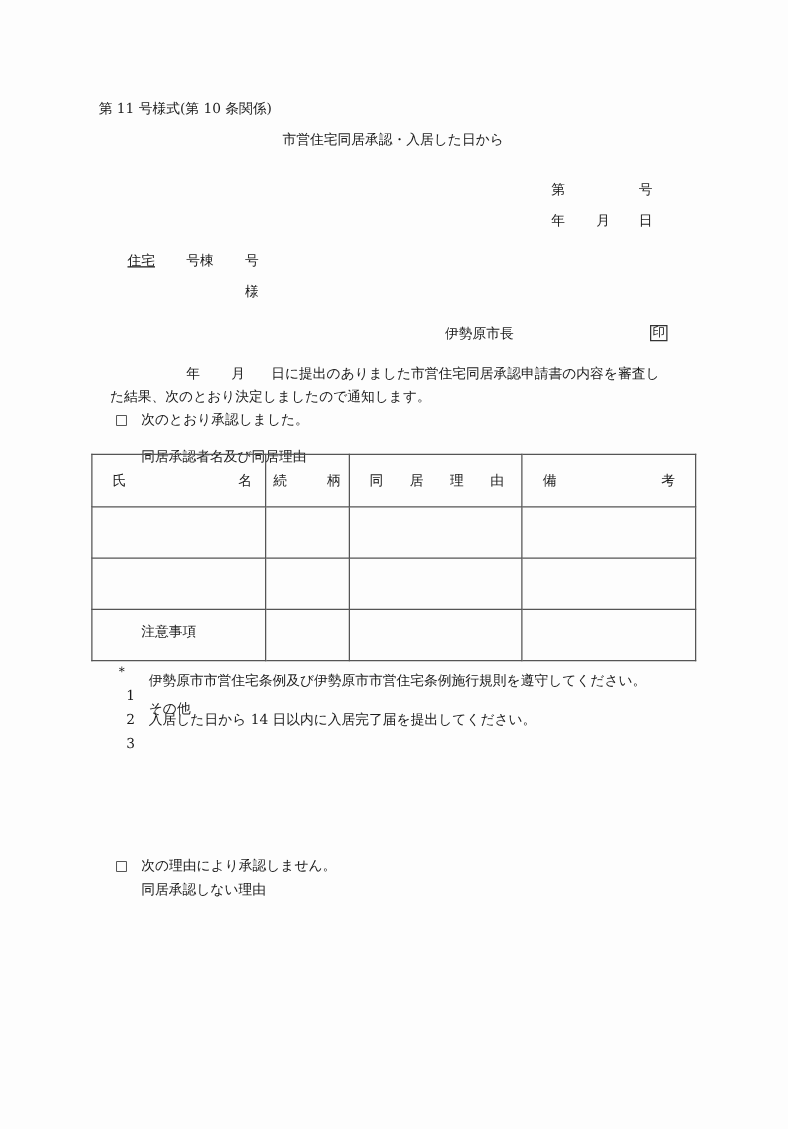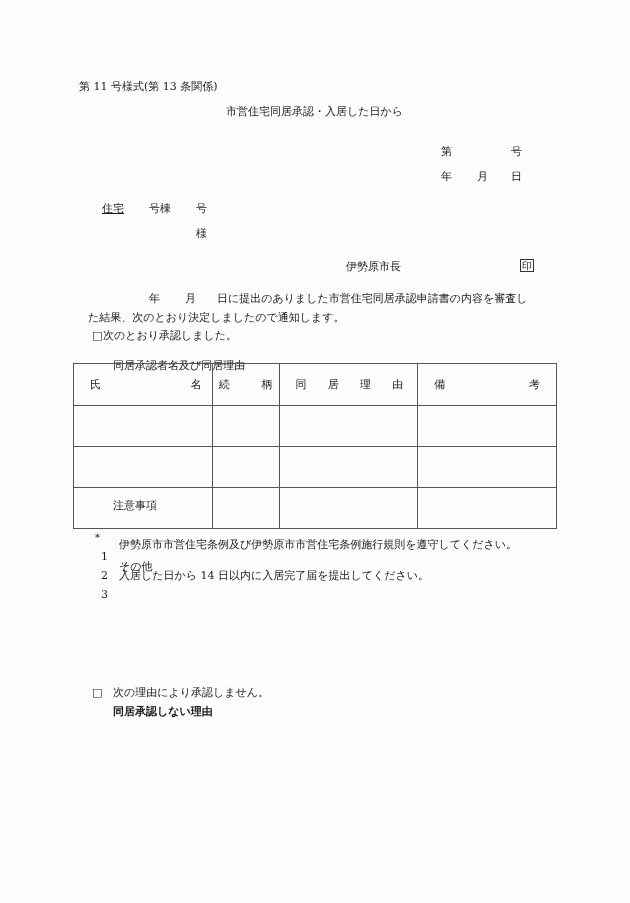--- a/index.html
+++ b/index.html
@@ -18,47 +18,47 @@
   table.grid tr.hdr td { height:41px; }
   table.grid tr.row td { height:40px; }
   .hcell { display:flex; justify-content:space-between; padding:0 10px 0 16px; }
   .hcell.c2 { padding:0 6px 0 6px; }
   .hcell.c3 { padding:0 14px 0 16px; }
   .hcell.c4 { padding:0 16px 0 16px; }
 </style>
 </head>
 <body>
 
-<div class="abs" style="left:79px; top:80px;">第 11 号様式(第 13 条関係)</div>
+<div class="abs" style="left:79px; top:80px;">第 11 号様式(第 10 条関係)</div>
 <div class="abs" style="left:226px; top:105px;">市営住宅同居承認・入居した日から</div>
 
 <div class="abs" style="left:441px; top:145px;">第</div>
 <div class="abs" style="left:511px; top:145px;">号</div>
 
 <div class="abs" style="left:441px; top:170px;">年</div>
 <div class="abs" style="left:477px; top:170px;">月</div>
 <div class="abs" style="left:511px; top:170px;">日</div>
 
 <div class="abs" style="left:102px; top:202px;text-decoration:underline;">住宅</div>
 <div class="abs" style="left:149px; top:202px;text-align:center;">号棟</div>
 <div class="abs" style="left:196px; top:202px;">号</div>
 <div class="abs" style="left:196px; top:227px;">様</div>
 
-<div class="abs" style="left:346px; top:260px;text-align:right;">伊勢原市長</div>
+<div class="abs" style="left:356px; top:260px;text-align:right;">伊勢原市長</div>
 <div class="abs" style="left:520px; top:259px;">
   <span class="stamp">印</span>
 </div>
 
 <div class="abs" style="left:149px; top:292px;">年</div>
 <div class="abs" style="left:185px; top:292px;">月</div>
 <div class="abs" style="left:217px; top:292px;">日に提出のありました市営住宅同居承認申請書の内容を審査し</div>
 <div class="abs" style="left:88px; top:311px;">た結果、次のとおり決定しましたので通知します。</div>
 
 <div class="abs" style="left:92px; top:329px;">□</div>
-<div class="abs" style="left:103px; top:329px;">次のとおり承認しました。</div>
+<div class="abs" style="left:113px; top:329px;">次のとおり承認しました。</div>
 <div class="abs" style="left:113px; top:359px;">同居承認者名及び同居理由</div>
 
 <table class="grid">
   <colgroup>
     <col style="width:139px">
       <col style="width:67px">
       <col style="width:139px">
       <col style="width:139px">
   </colgroup>
   <tbody>
@@ -116,13 +116,13 @@
 
 <div class="abs" style="left:101px; top:550px;">1</div>
 <div class="abs" style="left:119px; top:538px;">伊勢原市市営住宅条例及び伊勢原市市営住宅条例施行規則を遵守してください。</div>
 <div class="abs" style="left:101px; top:569px;">2</div>
 <div class="abs" style="left:119px; top:569px;">入居した日から 14 日以内に入居完了届を提出してください。</div>
 <div class="abs" style="left:101px; top:588px;">3</div>
 <div class="abs" style="left:119px; top:560px;">その他</div>
 
 <div class="abs" style="left:92px; top:686px;">□</div>
 <div class="abs" style="left:113px; top:686px;">次の理由により承認しません。</div>
-<div class="abs" style="left:113px; top:705px;font-weight:bold;">同居承認しない理由</div>
+<div class="abs" style="left:113px; top:705px;">同居承認しない理由</div>
 
 </body></html>

